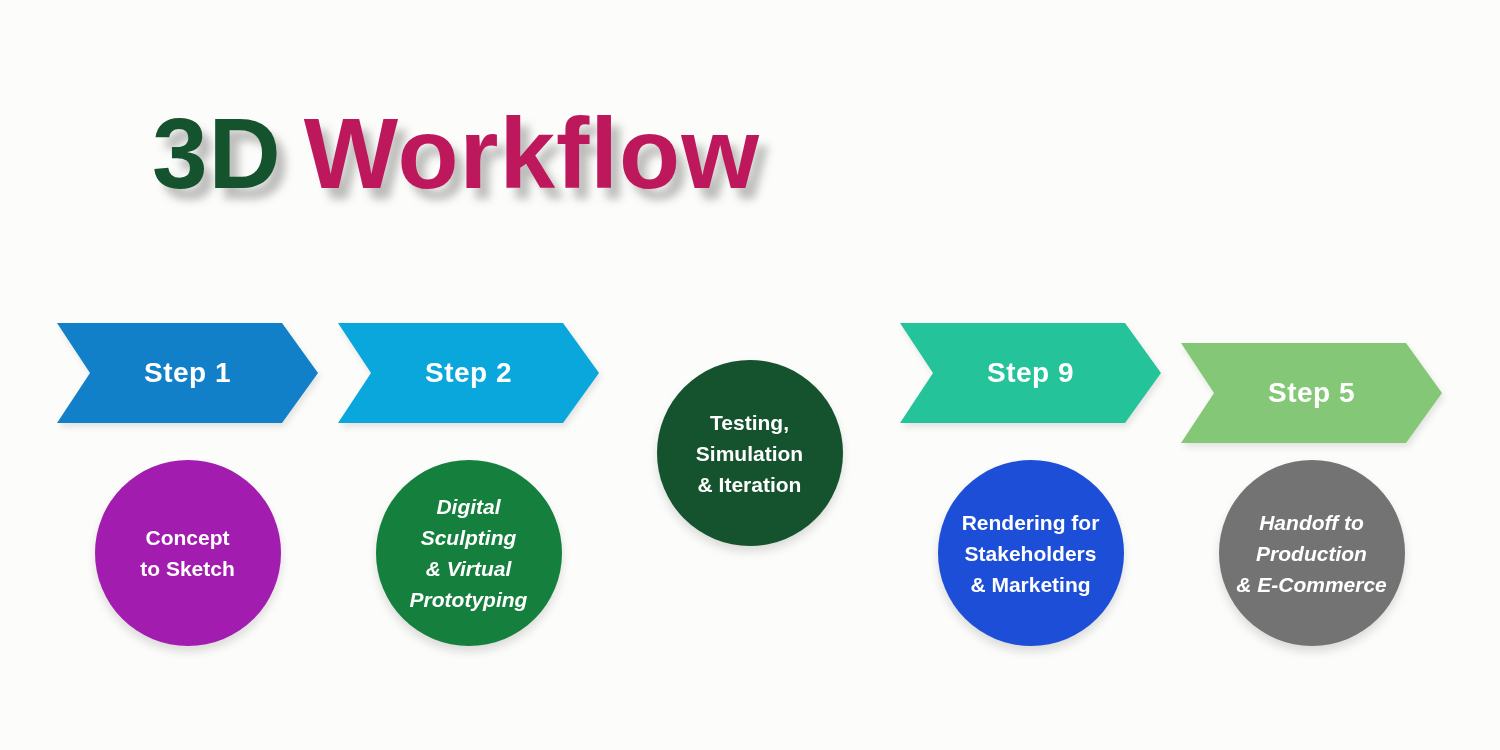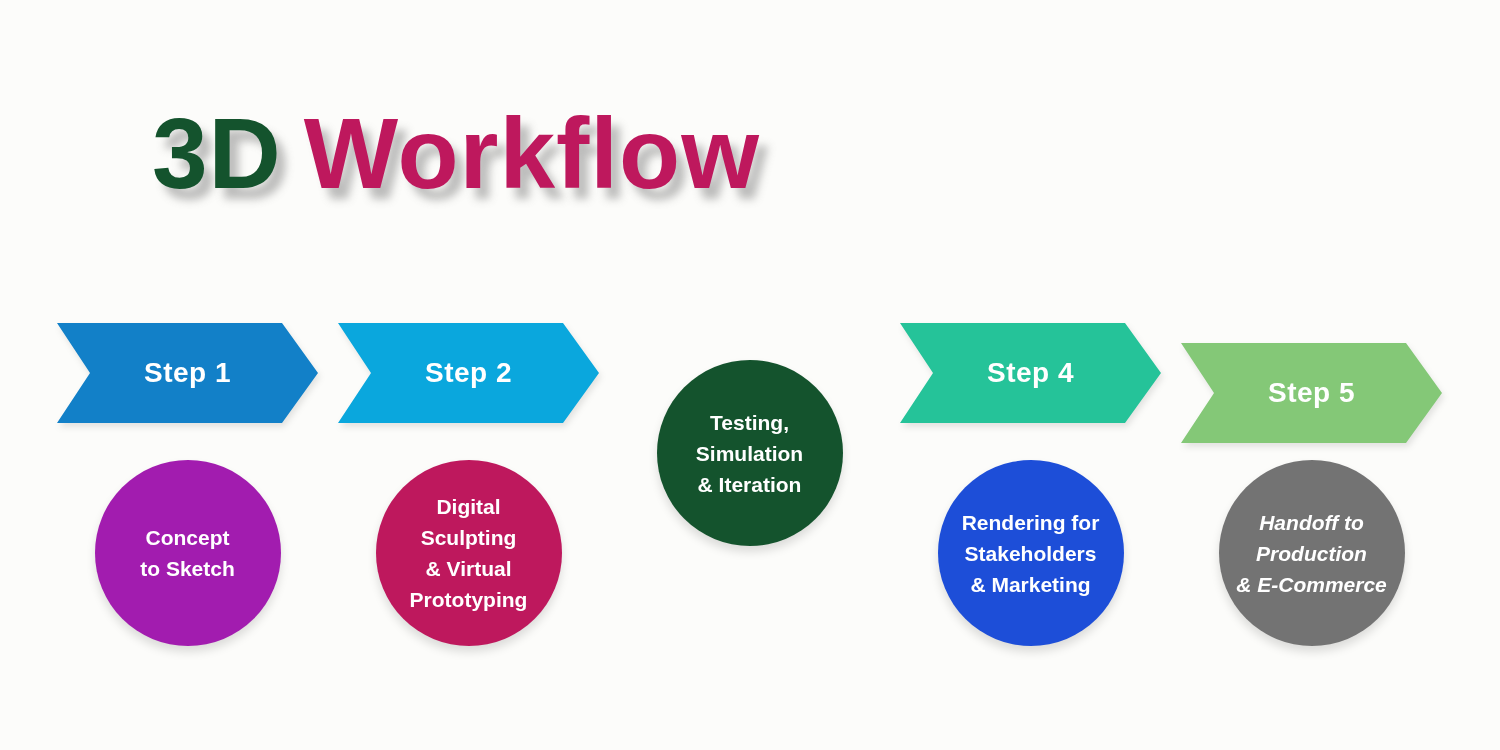--- a/index.html
+++ b/index.html
@@ -100,40 +100,40 @@
 to Sketch</span>
       </div>
     </div>
 
     <div class="step-col">
       <div class="arrow-wrap">
         <div class="arrow" style="background-color: rgb(10, 167, 221);">
           <span class="step-label">Step 2</span>
         </div>
       </div>
-      <div class="circle" style="background-color: #be185d;">
+      <div class="circle" style="background-color: #15803d; font-style: italic;">
         <span class="step-desc">Digital
 Sculpting
 &amp; Virtual
 Prototyping</span>
       </div>
     </div>
 
     <div class="step-col">
       <div class="circle" style="background-color: #14532d;">
         <span class="step-desc">Testing,
 Simulation
 &amp; Iteration</span>
       </div>
     </div>
 
     <div class="step-col">
       <div class="arrow-wrap">
         <div class="arrow" style="background-color: rgb(37, 195, 153);">
-          <span class="step-label">Step 4</span>
+          <span class="step-label">Step 9</span>
         </div>
       </div>
       <div class="circle" style="background-color: #1d4ed8;">
         <span class="step-desc">Rendering for
 Stakeholders
 &amp; Marketing</span>
       </div>
     </div>
 
     <div class="step-col">

